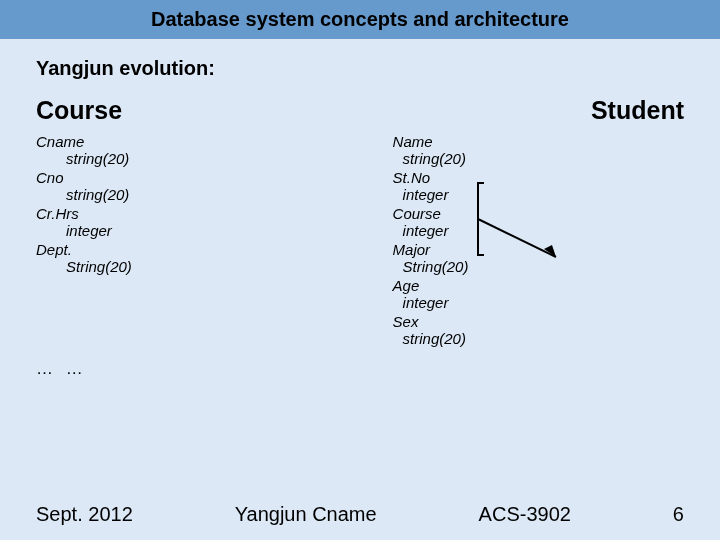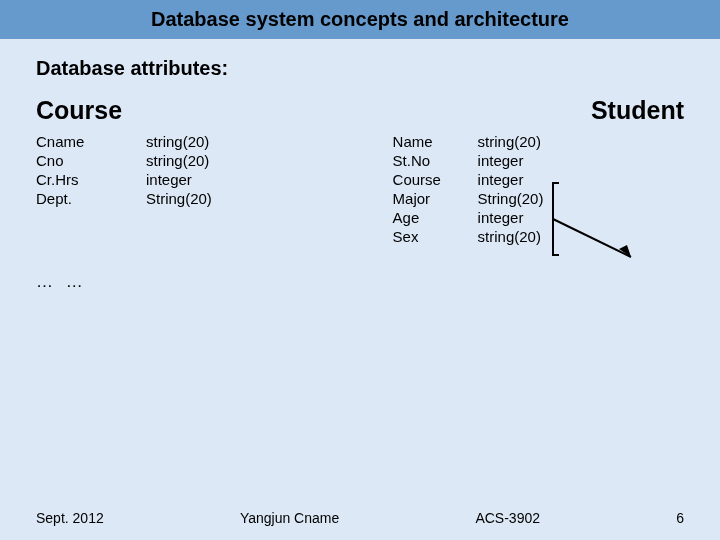--- a/index.html
+++ b/index.html
@@ -51,22 +51,23 @@
       font-weight: bold;
       margin-bottom: 8px;
       text-align: left;
     }
     .table-heading.student {
       text-align: right;
       padding-left: 10px;
     }
     .attr-row {
       display: flex;
-      flex-direction: row;
+      flex-direction: column;
       margin-bottom: 2px;
+      font-style: italic;
     }
     .attr-name {
       min-width: 80px;
       font-size: 15px;
     }
     .attr-type {
       font-size: 15px;
       padding-left: 30px;
     }
     .student-attr-name {
@@ -94,38 +95,38 @@
     }
     .footer {
       position: absolute;
       bottom: 14px;
       left: 0;
       width: 720px;
       display: flex;
       flex-direction: row;
       justify-content: space-between;
       padding: 0 36px;
-      font-size: 14px;
+      font-size: 20px;
       color: #000;
     }
     .student-attrs-with-bracket {
       display: flex;
       flex-direction: row;
       align-items: flex-start;
     }
   </style>
 </head>
 <body>
 
 <div class="slide">
   <div class="title-bar">
     <span>Database system concepts and architecture</span>
   </div>
   <div class="content">
-    <div class="section-title">Database attributes:</div>
+    <div class="section-title">Yangjun evolution:</div>
     <div class="tables-container">
 
       <div class="table-section">
         <div class="table-heading">Course</div>
         <div>
           <div class="attr-row">
             <span class="attr-name">Cname</span>
             <span class="attr-type">string(20)</span>
           </div>
           <div class="attr-row">

